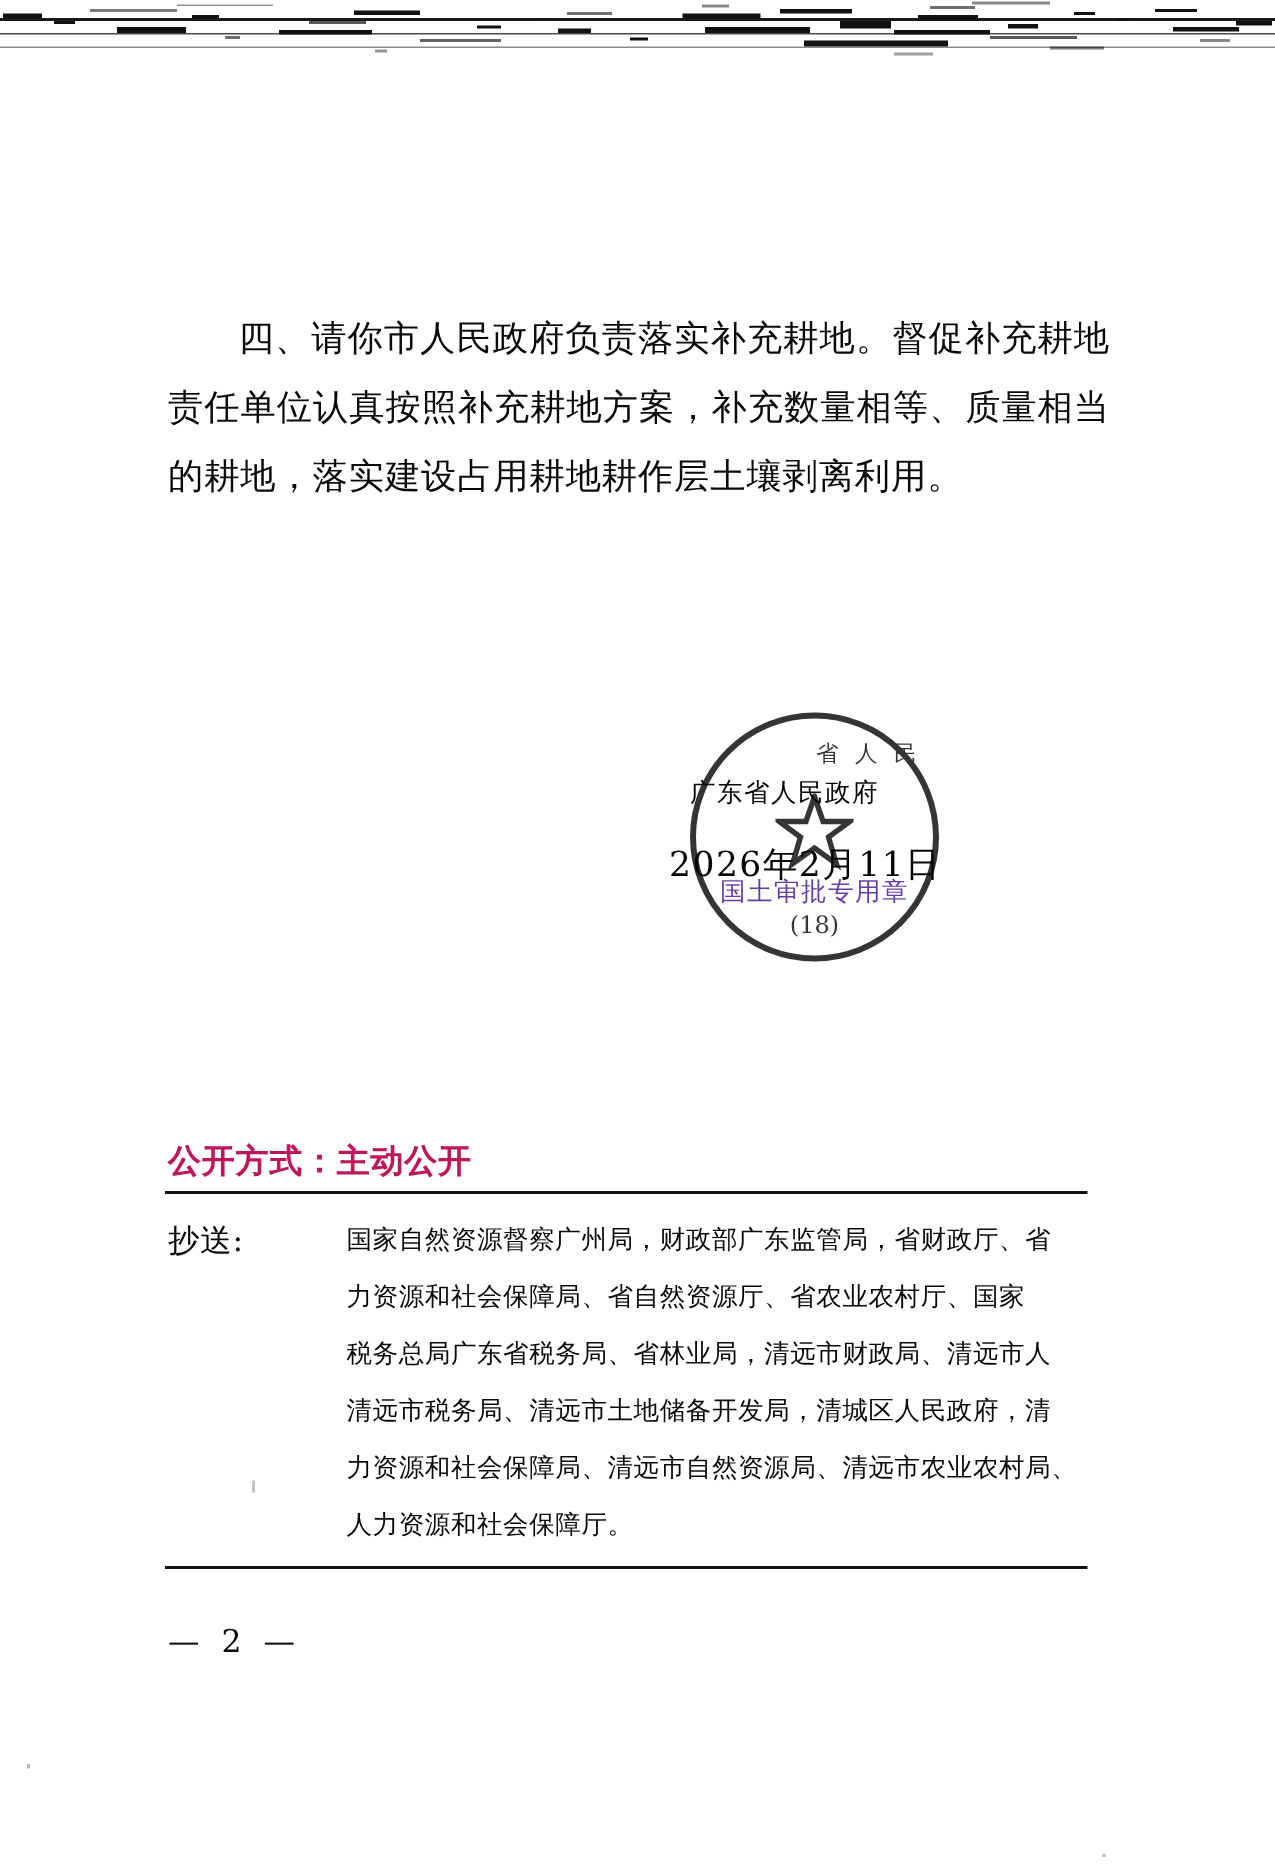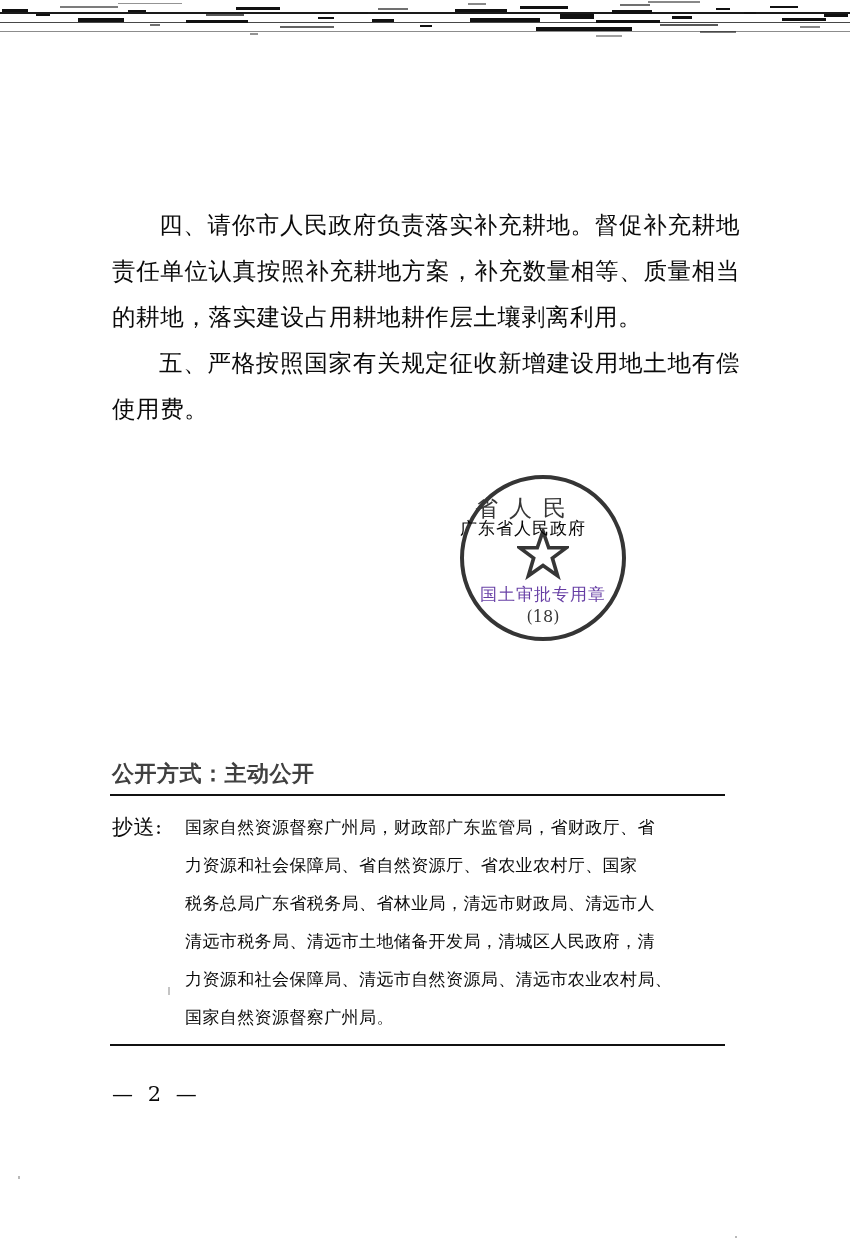--- a/index.html
+++ b/index.html
@@ -85,22 +85,22 @@
     top: 48%;
     transform: translate(-50%, -50%);
     width: 52px;
     height: 52px;
   }
   #seal-arc-text {
     position: absolute;
     left: 0;
     top: 14px;
     width: 100%;
-    text-align: left;
-    font-size: 23px;
+    text-align: right;
+    font-size: 15px;
     letter-spacing: 11px;
     text-indent: 11px;
     color: #161616;
     font-family: "DejaVu Serif", "Liberation Serif", serif;
   }
   #seal-bottom-text {
     position: absolute;
     left: 0;
     top: 104px;
     width: 100%;
@@ -138,21 +138,21 @@
   }
 
   
   #disclosure {
     position: absolute;
     left: 112px;
     top: 759px;
     font-size: 22px;
     font-weight: bold;
     letter-spacing: 0.5px;
-    color: #404040;
+    color: #be185d;
     white-space: nowrap;
     font-family: "DejaVu Sans", "Liberation Sans", sans-serif;
   }
 
   
   .hrule {
     position: absolute;
     left: 110px;
     width: 615px;
     height: 2px;
@@ -166,20 +166,21 @@
     position: absolute;
     left: 112px;
     top: 808px;
     width: 615px;
   }
   #cc-block .cc-row {
     display: flex;
     font-size: 21px;
     line-height: 38px;
     color: #0a0a0a;
+    gap: 46px;
   }
   #cc-label {
     flex: 0 0 auto;
     width: 73px;
     white-space: nowrap;
     letter-spacing: 0.5px;
   }
   #cc-lines {
     flex: 1 1 auto;
   }
@@ -255,51 +256,51 @@
     <div class="streak" style="left:596px;top:35px; width:26px; height:2px; opacity:.4;"></div>
 
   </div>
 
   <div class="speck" style="left:18px;  top:1176px; width:2px; height:3px;"></div>
   <div class="speck" style="left:735px; top:1236px; width:2px; height:2px;"></div>
   <div class="speck" style="left:168px; top:987px;  width:2px; height:8px; background:#c4c4c4;"></div>
 
   <p id="para-4" class="body-para">四、请你市人民政府负责落实补充耕地。督促补充耕地责任单位认真按照补充耕地方案，补充数量相等、质量相当的耕地，落实建设占用耕地耕作层土壤剥离利用。</p>
 
-  <p id="para-5" class="body-para">五、严格按照国家有关规定征收新增建设用地土地有偿使用费。</p>
 
   <div id="sign-block">
 
     <div id="seal">
       <div id="seal-arc-text">省人民</div>
       <svg id="seal-star" viewBox="0 0 100 100">
         <polygon points="50,4 61,36 95,36 68,56 78,90 50,70 22,90 32,56 5,36 39,36" fill="none" stroke="#161616" stroke-width="7"></polygon>
       </svg>
       <div id="seal-bottom-text">国土审批专用章</div>
       <div id="seal-number">(18)</div>
     </div>
 
     <div id="signer">广东省人民政府</div>
 
+    <div id="sign-date">2026年2月11日</div>
   </div>
 
   <div id="disclosure">公开方式：主动公开</div>
 
   <div class="hrule" id="rule-top"></div>
 
   <div id="cc-block">
     <div class="cc-row">
       <div id="cc-label">抄送:</div>
       <div id="cc-lines">
         <div class="cc-line">国家自然资源督察广州局，财政部广东监管局，省财政厅、省</div>
         <div class="cc-line">力资源和社会保障局、省自然资源厅、省农业农村厅、国家</div>
         <div class="cc-line">税务总局广东省税务局、省林业局，清远市财政局、清远市人</div>
         <div class="cc-line">清远市税务局、清远市土地储备开发局，清城区人民政府，清</div>
         <div class="cc-line">力资源和社会保障局、清远市自然资源局、清远市农业农村局、</div>
-        <div class="cc-line">国家自然资源督察广州局。</div>
+        <div class="cc-line">人力资源和社会保障厅。</div>
       </div>
     </div>
   </div>
 
   <div class="hrule" id="rule-bottom"></div>
 
   <div id="page-number">— 2 —</div>
 
 </div>
 

